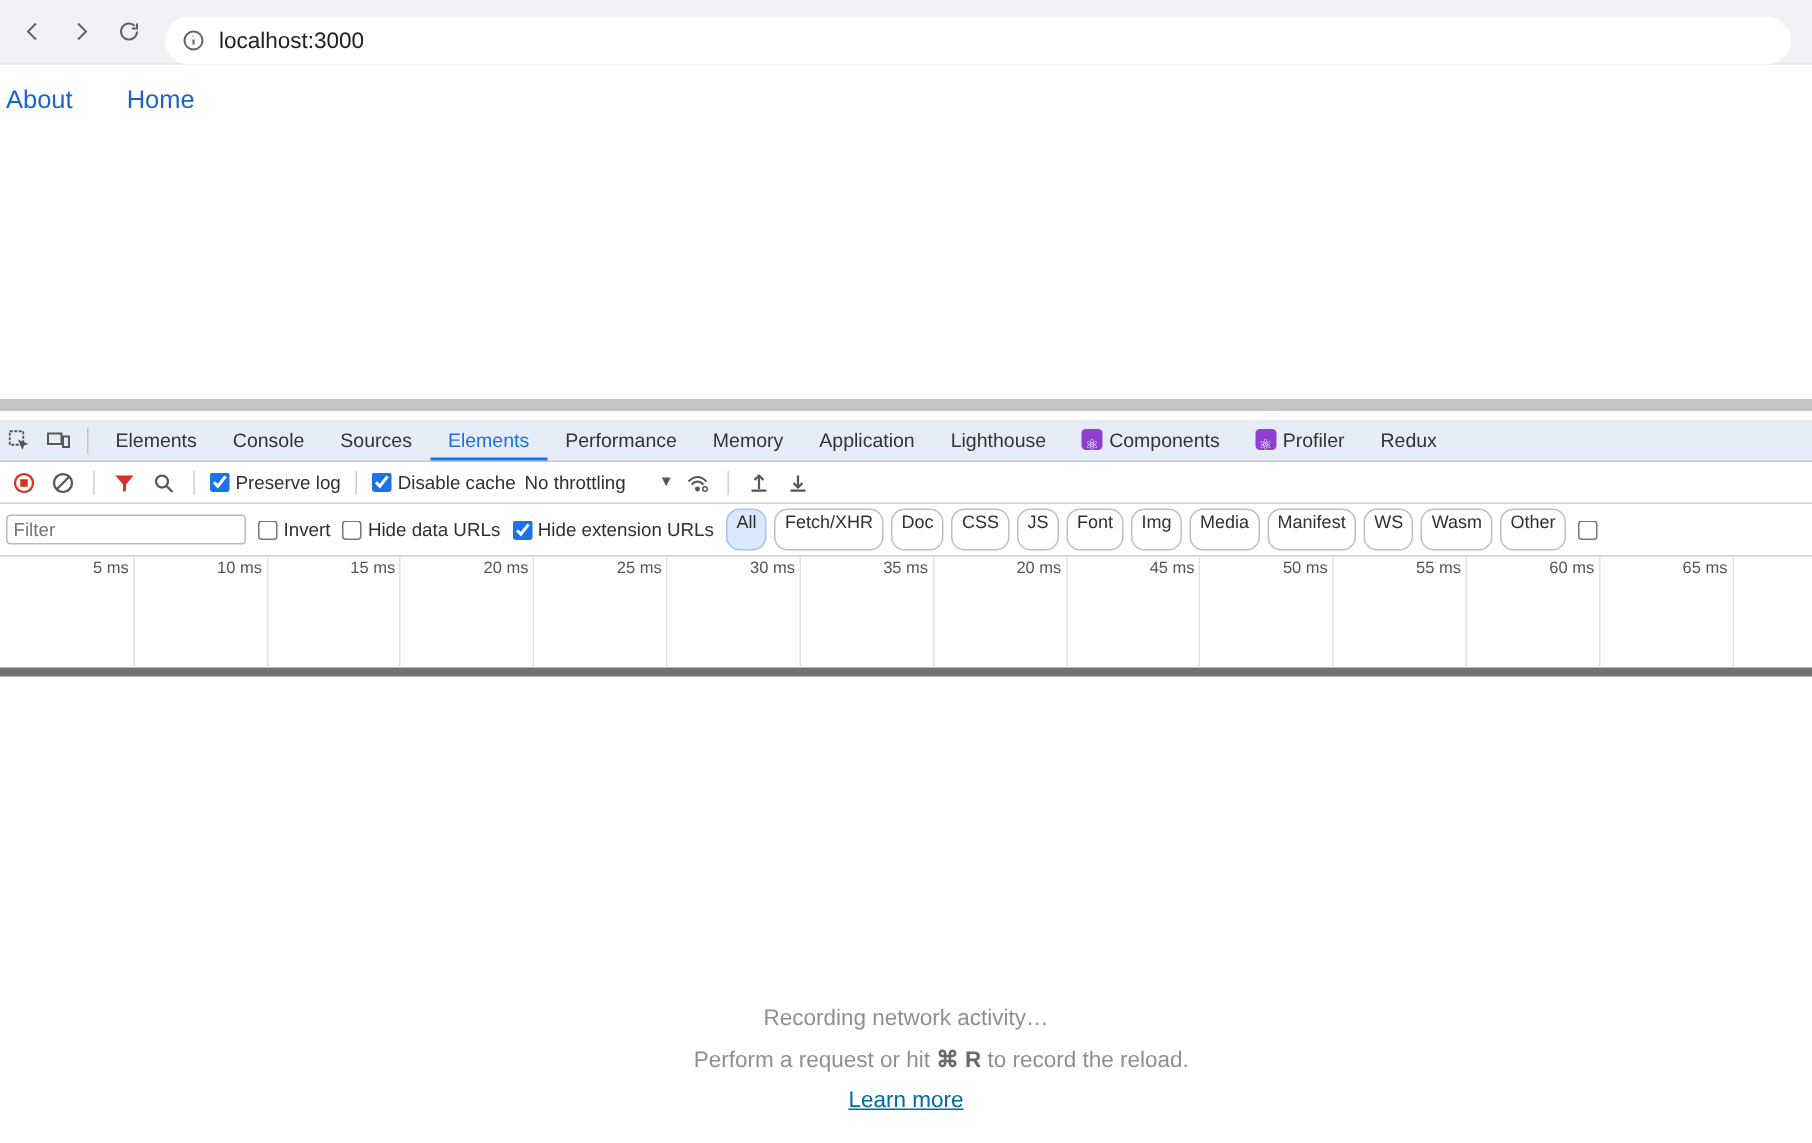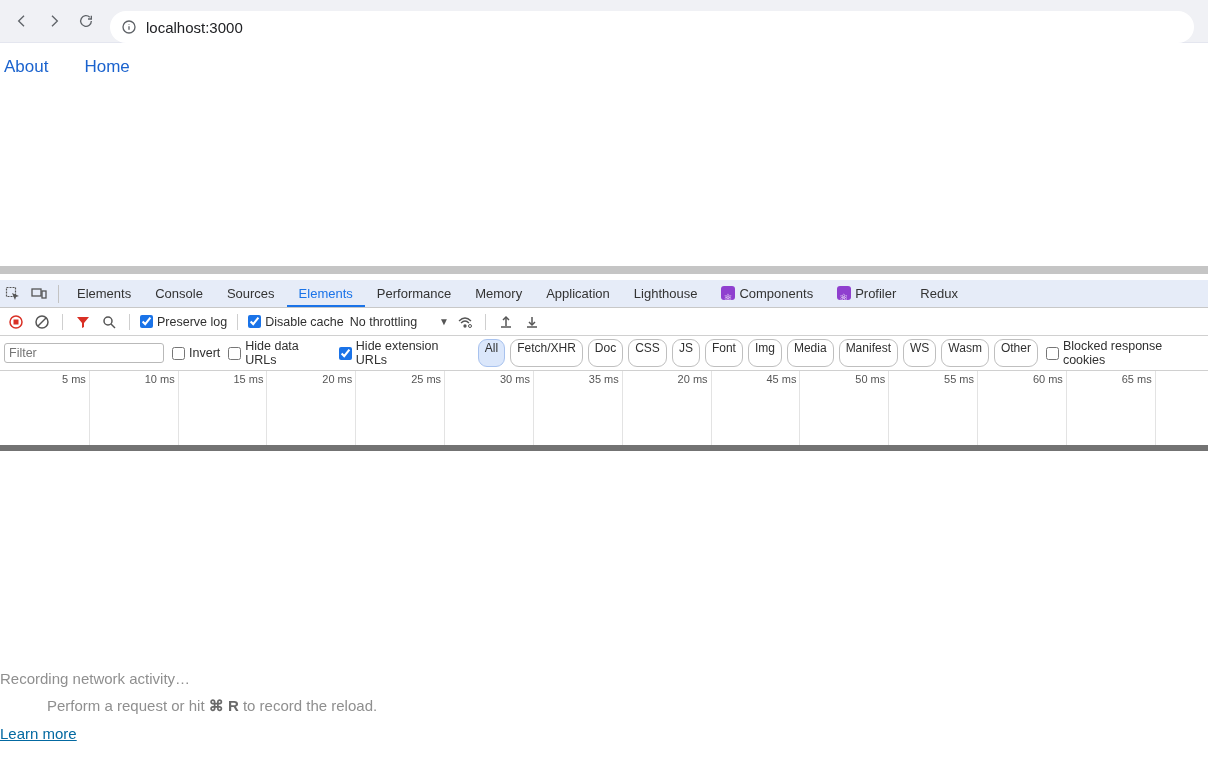--- a/index.html
+++ b/index.html
@@ -45,21 +45,21 @@
 .chip-group { display:flex; gap:5px; }
 .chip { padding:0 6px; height:28px; line-height:16px; border:1px solid #bfbfbf; border-radius:9px; font-size:12px; cursor:pointer; background:#fff; }
 .chip.active { background:#dbe7fb; border-color:#a8c2ee; }
 
 
 .timeline { position:relative; height:80px; border-bottom:6px solid #737373; }
 .timeline .col { position:absolute; top:0; bottom:0; border-right:1px solid #e3e3e3; }
 .timeline .lbl { position:absolute; top:2px; font-size:11px; color:#555; transform:translateX(-100%); padding-right:3px; white-space:nowrap; }
 
 
-.empty-state { position:absolute; left:0; right:0; bottom:20px; text-align:left; color:#8f8f8f; font-size:15px; }
+.empty-state { position:absolute; left:0; right:0; bottom:20px; text-align:center; color:#8f8f8f; font-size:15px; }
 .empty-state .line1 { margin-bottom:10px; }
 .empty-state .line2 { color:#8f8f8f;padding-left:47px; }
 .empty-state .line2 b { color:#6a6a6a; font-weight:600; }
 .empty-state a { color:#0369a1; text-decoration:underline; display:inline-block; margin-top:10px; }
 
 svg { display:block; }
 </style>
 </head>
 <body>
 
@@ -215,21 +215,20 @@
       <div class="chip">Font</div>
       <div class="chip">Img</div>
       <div class="chip">Media</div>
       <div class="chip">Manifest</div>
       <div class="chip">WS</div>
       <div class="chip">Wasm</div>
       <div class="chip">Other</div>
     </div>
     <label class="cb">
         <input type="checkbox" style="">
-        <span>Blocked response cookies</span>
       </label>
   </div>
 
   <div class="timeline" id="timeline">
       <div class="col" style="left: 88.8235px;"></div>
       <div class="lbl" style="left: 88.8235px;">5 ms</div>
       <div class="col" style="left: 177.647px;"></div>
       <div class="lbl" style="left: 177.647px;">10 ms</div>
       <div class="col" style="left: 266.471px;"></div>
       <div class="lbl" style="left: 266.471px;">15 ms</div>

